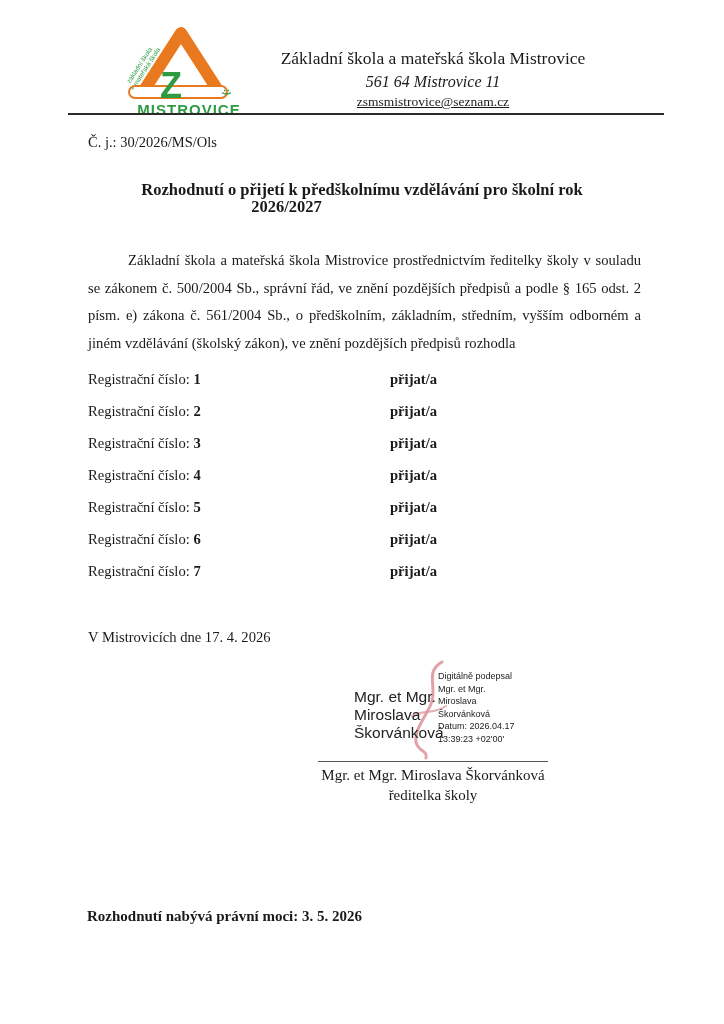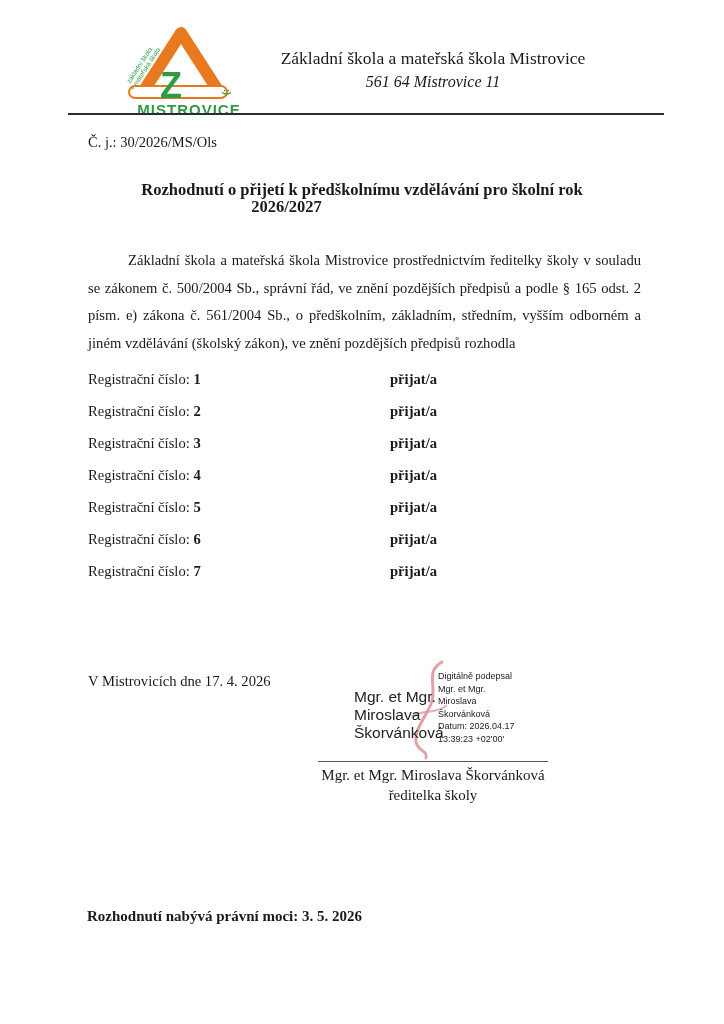--- a/index.html
+++ b/index.html
@@ -56,21 +56,21 @@
   .doc-title-year{position:absolute;left:0;top:197px;width:573px;text-align:center;
     font-weight:700;font-size:16.5px;}
   .body-par{
     position:absolute;left:88px;top:247px;width:553px;
     font-size:14.6px;line-height:27.5px;text-align:justify;text-indent:40px;
   }
   .reg-list{position:absolute;left:88px;top:371px;width:553px;}
   .reg-row{position:relative;height:32px;font-size:14.6px;}
   .reg-num{font-weight:700;}
   .reg-status{position:absolute;left:302px;top:0;font-weight:700;}
-  .date-line{position:absolute;left:88px;top:629px;font-size:14.6px;margin-top:44px;}
+  .date-line{position:absolute;left:88px;top:629px;font-size:14.6px;}
   
   .sig-area{position:absolute;left:0;top:650px;width:724px;height:170px;}
   .sig-flourish{position:absolute;left:404px;top:8px;}
   .sig-big{
     position:absolute;left:354px;top:38px;
     font-family:"Liberation Sans",sans-serif;font-size:15.5px;line-height:18px;
     color:#222;white-space:pre-line;
   }
   .sig-small{
     position:absolute;left:438px;top:20px;
@@ -96,20 +96,21 @@
     <div class="logo-z">Z</div>
     <div class="logo-smiley">:)</div>
     <div class="logo-curved">základní škola
 + mateřská škola</div>
     <div class="logo-town">MISTROVICE</div>
   </div>
 
   <div class="header-text">
     <div class="school-name">Základní škola a mateřská škola Mistrovice</div>
     <div class="school-address">561 64 Mistrovice 11</div>
+    <div class="school-email">zsmsmistrovice@seznam.cz</div>
   </div>
   <div class="header-rule"></div>
 
   <div class="ref-number">Č. j.: 30/2026/MS/Ols</div>
 
   <div class="doc-title">Rozhodnutí o přijetí k předškolnímu vzdělávání pro školní rok</div>
   <div class="doc-title-year">2026/2027</div>
 
   <div class="body-par">Základní škola a mateřská škola Mistrovice prostřednictvím ředitelky školy v souladu se zákonem č. 500/2004 Sb., správní řád, ve znění pozdějších předpisů a podle § 165 odst. 2 písm. e) zákona č. 561/2004 Sb., o předškolním, základním, středním, vyšším odborném a jiném vzdělávání (školský zákon), ve znění pozdějších předpisů rozhodla</div>
 

